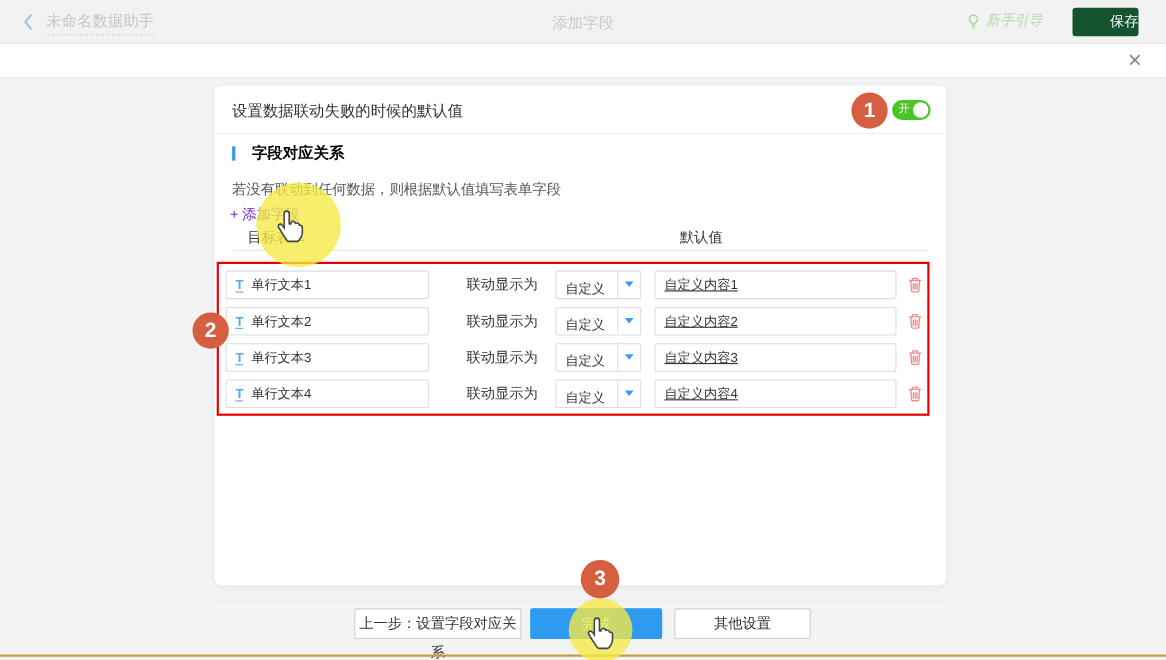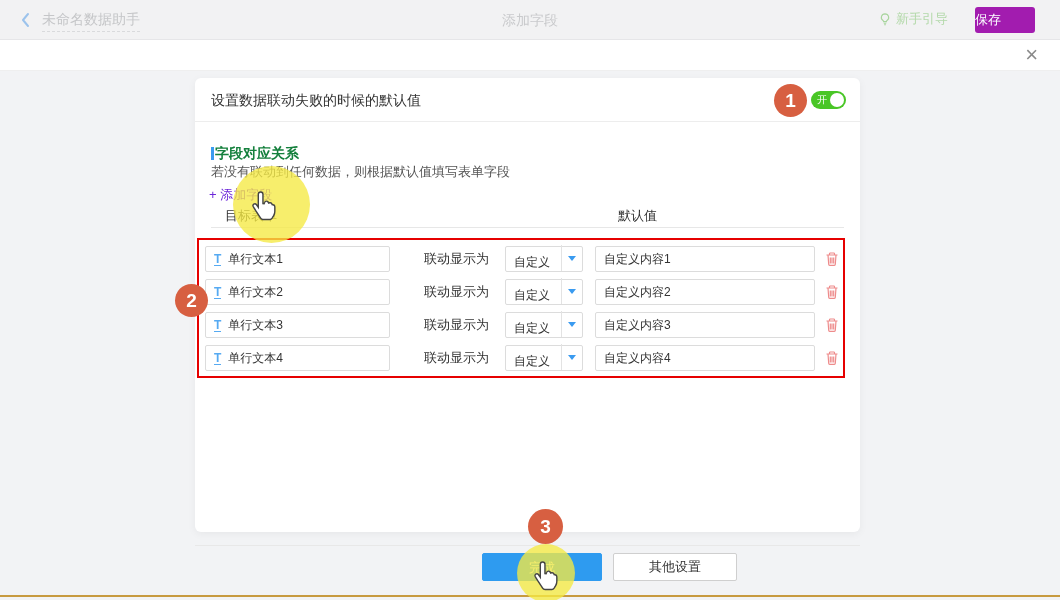--- a/index.html
+++ b/index.html
@@ -5,56 +5,56 @@
   * { margin:0; padding:0; box-sizing:border-box; }
   html,body { width:1060px; height:600px; }
   body { font-family:"Liberation Sans","DejaVu Sans",sans-serif; position:relative; background:#f2f3f5; overflow:hidden; }
   #stage { position:absolute; inset:0; width:1060px; height:600px; }
 
   
   .topbar { position:absolute; left:0; top:0; width:1060px; height:40px; background:#f2f2f3; border-bottom:1px solid #e6e6e8; }
   .back-chevron { position:absolute; left:20px; top:12px; width:10px; height:16px; cursor:pointer; }
   .doc-title { position:absolute; left:42px; top:11px; font-size:14px; color:#c5c6c8; border-bottom:1px dashed #d9dadc; padding-bottom:2px;text-align:right; }
   .center-title { position:absolute; left:0; right:0; top:12px; text-align:center; font-size:14px; color:#c9cacc; }
-  .guide { position:absolute; right:112px; top:10px; display:flex; align-items:center; gap:4px; font-size:13px; color:#b3d9a9; cursor:pointer; }
-  .save-btn { position:absolute; right:25px; top:7px; width:60px; height:26px; background:#a21caf; color:#fbfdff; font-size:13px; border:none; border-radius:3px; text-align:left; line-height:26px; cursor:pointer; }
+  .guide { position:absolute; right:112px; top:10px; display:flex; align-items:center; gap:4px; font-size:13px; color:#b3d9a9; cursor:pointer;font-style:italic; }
+  .save-btn { position:absolute; right:25px; top:7px; width:60px; height:26px; background:#14532d; color:#fbfdff; font-size:13px; border:none; border-radius:3px; text-align:right; line-height:26px; cursor:pointer; }
 
   
   .modal-titlebar { position:absolute; left:0; top:40px; width:1060px; height:31px; background:#ffffff; border-bottom:1px solid #efefef; }
   .modal-title { position:absolute; left:0; right:0; top:6px; text-align:center; font-size:16px; font-weight:600; color:#333; }
   .modal-close { position:absolute; right:22px; top:3px; font-size:22px; color:#8a8a8a; cursor:pointer; line-height:24px; }
 
   
   .panel { position:absolute; left:195px; top:78px; width:665px; height:454px; background:#fff; border-radius:6px; box-shadow:0 2px 8px rgba(0,0,0,.05); }
   .panel-header { position:absolute; left:0; top:0; width:665px; height:44px; border-bottom:1px solid #ededed; }
   .panel-header-label { position:absolute; left:16px; top:14px; font-size:14px; color:#333; }
   .toggle { position:absolute; right:14px; top:13px; width:35px; height:18px; border-radius:9px; background:#49c626; cursor:pointer; }
   .toggle-text { position:absolute; left:6px; top:3px; font-size:10px; color:#fff; line-height:12px; }
   .toggle-knob { position:absolute; right:2px; top:2px; width:14px; height:14px; border-radius:50%; background:#fff; }
 
-  .section-title { position:absolute; left:16px; top:67px; font-size:14px; font-weight:700; color:#15803d; padding-left:4px; }
+  .section-title { position:absolute; left:16px; top:53px; font-size:14px; font-weight:700; color:#000000; padding-left:18px; }
   .section-title::before { content:""; position:absolute; left:0; top:2px; width:3px; height:13px; background:#3a9bf0; }
   .section-desc { position:absolute; left:16px; top:85px; font-size:13px; color:#555; }
   .add-field { position:absolute; left:14px; top:108px; font-size:13px; color:#6d28d9; cursor:pointer; }
 
   .col-head-target { position:absolute; left:30px; top:129px; font-size:13px; color:#333; }
   .col-head-default { position:absolute; left:423px; top:129px; font-size:13px; color:#333; }
   .col-head-line { position:absolute; left:16px; top:149px; width:633px; height:0; border-bottom:1px solid #e7e7e7; }
 
   
   .row { position:absolute; left:10px; width:645px; height:26px; display:flex; align-items:center; }
   .field-input { width:185px; height:26px; border:1px solid #dcdcdc; border-radius:2px; background:#fff; display:flex; align-items:center; padding:0 8px; gap:7px; cursor:pointer; }
   .ticon { font-size:12px; color:#56aaf2; border-bottom:1px solid #56aaf2; line-height:12px; font-weight:700; }
   .fname { font-size:12px; color:#333; }
   .linklabel { margin-left:34px; font-size:13px; color:#333; white-space:nowrap; }
   .select { margin-left:16px; width:78px; height:26px; border:1px solid #dcdcdc; border-radius:2px; display:flex; align-items:flex-end; cursor:pointer; background:#fff; }
   .sel-text { flex:1; padding-left:8px; font-size:12px; color:#333; }
   .sel-arrow { width:21px; height:26px; border-left:1px solid #e3e3e3; display:flex; align-items:center; justify-content:center; }
   .tri { width:0; height:0; border-left:4px solid transparent; border-right:4px solid transparent; border-top:5px solid #3a9bf0; }
-  .value-input { margin-left:12px; width:220px; height:26px; border:1px solid #dcdcdc; border-radius:2px; background:#fff; display:flex; align-items:center; padding:0 8px; font-size:12px; color:#333; cursor:text; }
+  .value-input { margin-left:12px; width:220px; height:26px; border:1px solid #dcdcdc; border-radius:2px; background:#fff; display:flex; align-items:center; padding:0 8px; font-size:12px; color:#333; cursor:text;text-decoration:underline; }
   .trash { margin-left:9px; width:16px; height:16px; cursor:pointer; }
 
   
   .panel-footer-line { position:absolute; left:0; top:467px; width:665px; border-bottom:1px solid #e8e8e8; }
   .footer-btn { position:absolute; top:475px; height:28px; background:#fff; border:1px solid #cfcfcf; border-radius:2px; font-size:13px; color:#333; text-align:center; line-height:26px; cursor:pointer; }
   .btn-prev { left:127px; width:152px; }
   .btn-done { left:287px; width:120px; background:#2e9bf0; border:1px solid #2e9bf0; color:#fff; line-height:28px; }
   .btn-other { left:418px; width:124px; }
 
   
@@ -189,20 +189,21 @@
       </div>
       <div class="value-input">
           <span>自定义内容4</span>
         </div>
       <svg class="trash" viewBox="0 0 16 16">
           <path d="M2.5 4h11M5.5 4V2.8c0-.4.3-.8.8-.8h3.4c.5 0 .8.4.8.8V4M4 4l.7 9.3c0 .6.5 1 1 1h4.6c.6 0 1-.4 1-1L12 4M6.3 6.5v6M8 6.5v6M9.7 6.5v6" stroke="#ee8b8b" fill="none" stroke-width="1.2"></path>
         </svg>
     </div>
 
     <div class="panel-footer-line"></div>
+    <button class="footer-btn btn-prev">上一步：设置字段对应关系</button>
     <button class="footer-btn btn-done">完成</button>
     <button class="footer-btn btn-other">其他设置</button>
   </div>
 
   <div class="red-rect"></div>
   <div class="badge badge-1">1</div>
   <div class="badge badge-2">2</div>
   <div class="badge badge-3">3</div>
 
   <div class="hl-circle hl-add"></div>

